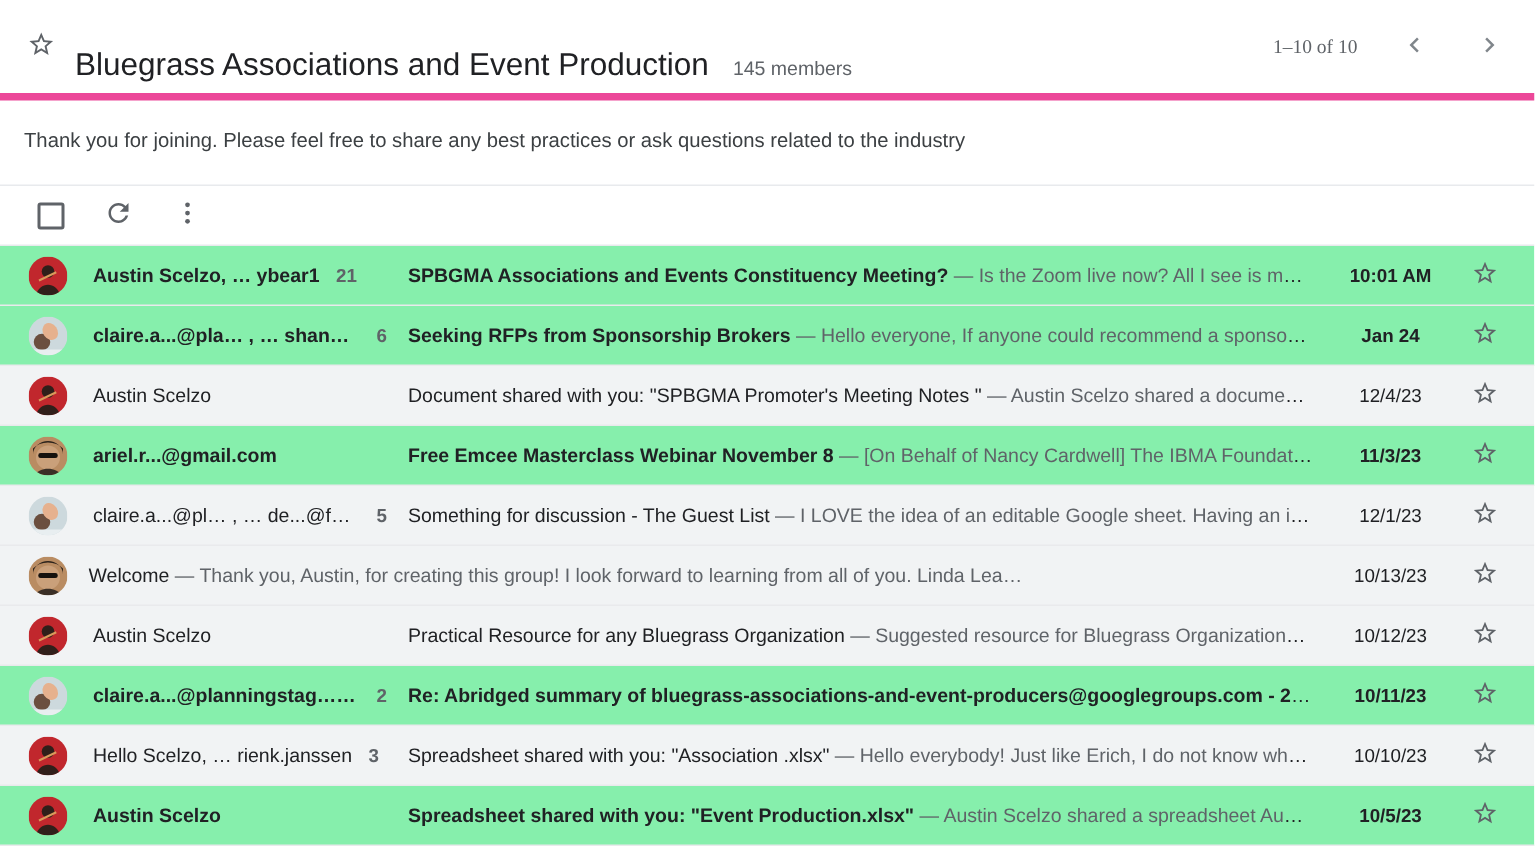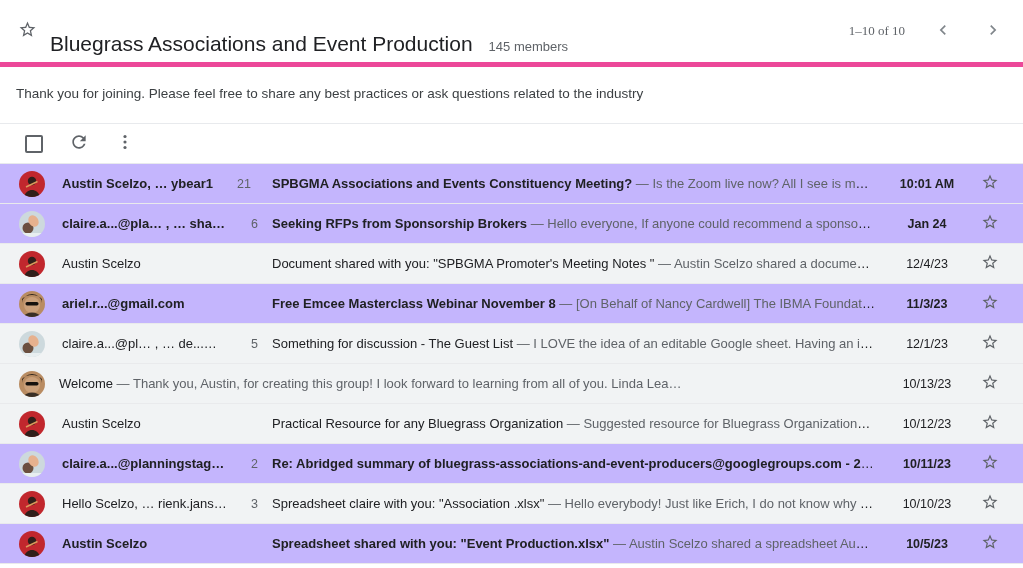--- a/index.html
+++ b/index.html
@@ -22,27 +22,27 @@
 
   
   .toolbar{flex:none;height:40px;display:flex;align-items:center;border-bottom:1px solid #e8eaed;box-sizing:border-box;}
   .cb{width:18px;height:18px;border:2px solid #5f6368;border-radius:2px;margin-left:25px;box-sizing:border-box;background:#fff;}
   .tbtn{width:24px;height:24px;display:flex;align-items:center;justify-content:center;}
   .refresh-btn{margin-left:24px;}
   .more-btn{margin-left:22px;}
 
   
   .list{flex:1;overflow:hidden;}
-  .row{height:40px;display:flex;align-items:center;border-bottom:1px solid #e9eaec;box-sizing:border-box;padding:0 10px 0 19px;background:#c4b5fd;}
+  .row{height:40px;display:flex;align-items:center;border-bottom:1px solid #e9eaec;box-sizing:border-box;padding:0 10px 0 19px;background:#86efac;}
   .row.read{background:#f1f3f4;}
   .avatar{width:26px;height:26px;border-radius:50%;overflow:hidden;flex:none;}
   .avatar svg{display:block;}
   .senders{flex:none;width:196px;margin-left:17px;display:flex;align-items:baseline;font-size:13px;overflow:hidden;}
   .sname{overflow:hidden;text-overflow:ellipsis;white-space:nowrap;color:#202124;}
-  .count{flex:none;margin-left:24px;color:#5f6368;font-size:12.5px;font-weight:400;}
+  .count{flex:none;margin-left:11px;color:#5f6368;font-size:12.5px;font-weight:700;}
   .subj{flex:1;margin-left:14px;margin-right:12px;font-size:13px;white-space:nowrap;overflow:hidden;text-overflow:ellipsis;color:#202124;}
   .snippet{color:#5f6368;font-weight:400;}
   .date{flex:none;width:80px;text-align:center;font-size:12.5px;color:#202124;white-space:nowrap;}
   .rowstar{flex:none;width:46px;height:40px;display:flex;align-items:center;justify-content:center;}
   .unread .sname,.unread .subject,.unread .date{font-weight:700;}
   .read .sname,.read .subject,.read .date{font-weight:400;}
 </style>
 </head>
 <body>
 
@@ -307,21 +307,21 @@
             <circle cx="13" cy="10" r="4.2" fill="#301f1a"></circle>
             <path d="M5,26 C7,16.5 19,16.5 21,26 Z" fill="#301f1a"></path>
             <line x1="7" y1="16" x2="18.5" y2="10.5" stroke="#d99a5b" stroke-width="1.4"></line>
           </svg>
       </div>
       <div class="senders">
         <span class="sname">Hello Scelzo, … rienk.janssen</span>
         <span class="count">3</span>
       </div>
       <div class="subj">
-        <span class="subject">Spreadsheet claire with you: "Association .xlsx"</span>
+        <span class="subject">Spreadsheet shared with you: "Association .xlsx"</span>
         <span class="snippet">— Hello everybody! Just like Erich, I do not know why I go…</span>
       </div>
       <div class="date">10/10/23</div>
       <button class="rowstar">
         <span><svg width="18" height="18" viewBox="0 0 24 24" fill="#5f6368">
               <path d="M22 9.24l-7.19-.62L12 2 9.19 8.63 2 9.24l5.46 4.73L5.82 21 12 17.27 18.18 21l-1.63-7.03L22 9.24zM12 15.4l-3.76 2.27 1-4.28-3.32-2.88 4.38-.38L12 6.1l1.71 4.04 4.38.38-3.32 2.88 1 4.28L12 15.4z"></path>
             </svg></span>
       </button>
     </div>
 

